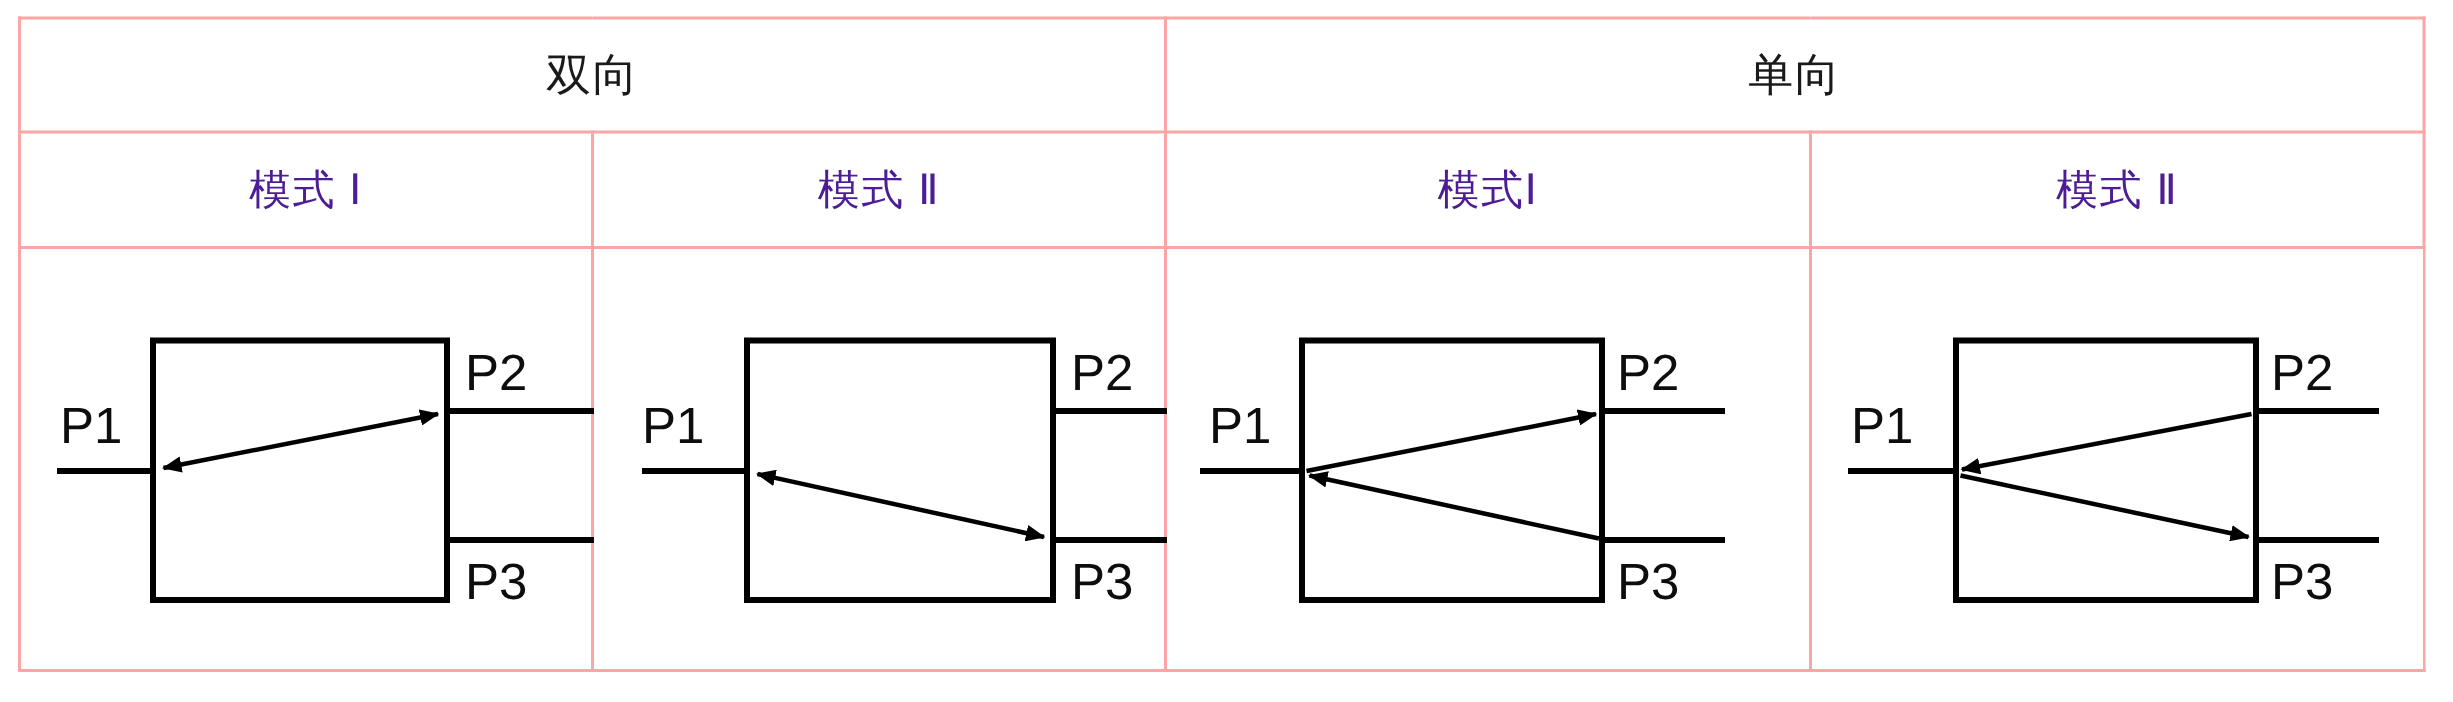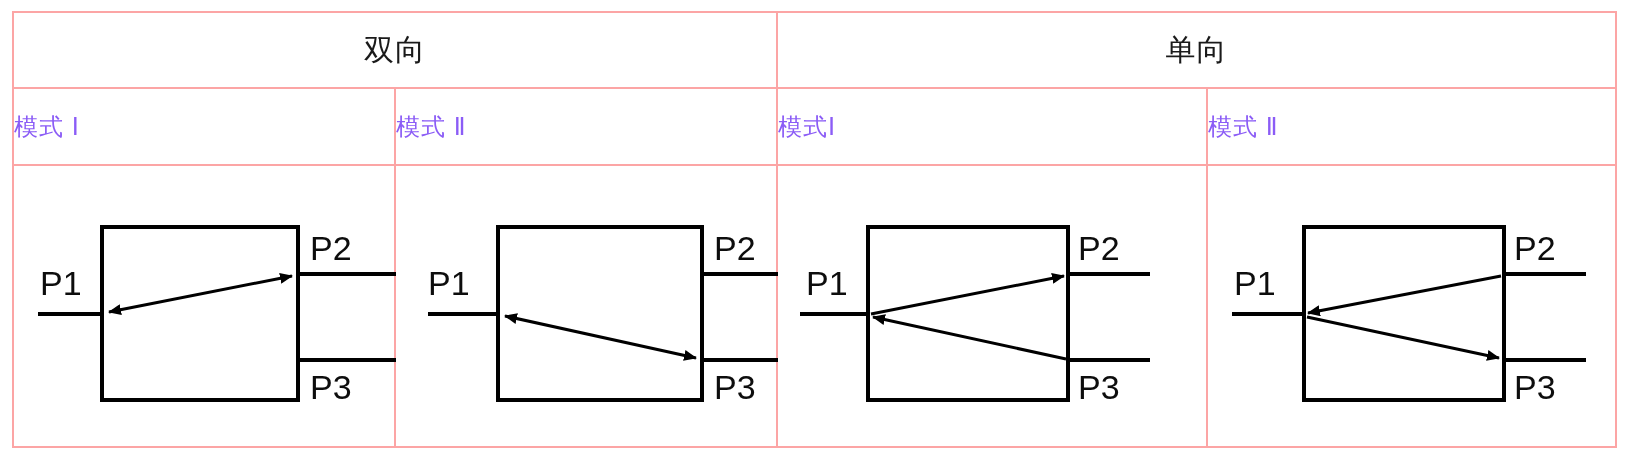--- a/index.html
+++ b/index.html
@@ -26,22 +26,23 @@
   td.group-head{
     background:#76c0ad;
     height:74px;
     text-align:center;
     font-size:30px;
     color:#1a1a1a;
     letter-spacing:1px;
   }
   td.mode-head{
     height:75px;
-    font-size:24px;
-    color:#8b5cf6;
+    text-align:center;
+    font-size:28px;
+    color:#4c1d95;
     letter-spacing:1px;
   }
   td.diagram-cell{
     height:280px;
     padding:0;
     position:relative;
     overflow:visible;
   }
   .diag-wrap{
     position:relative;

